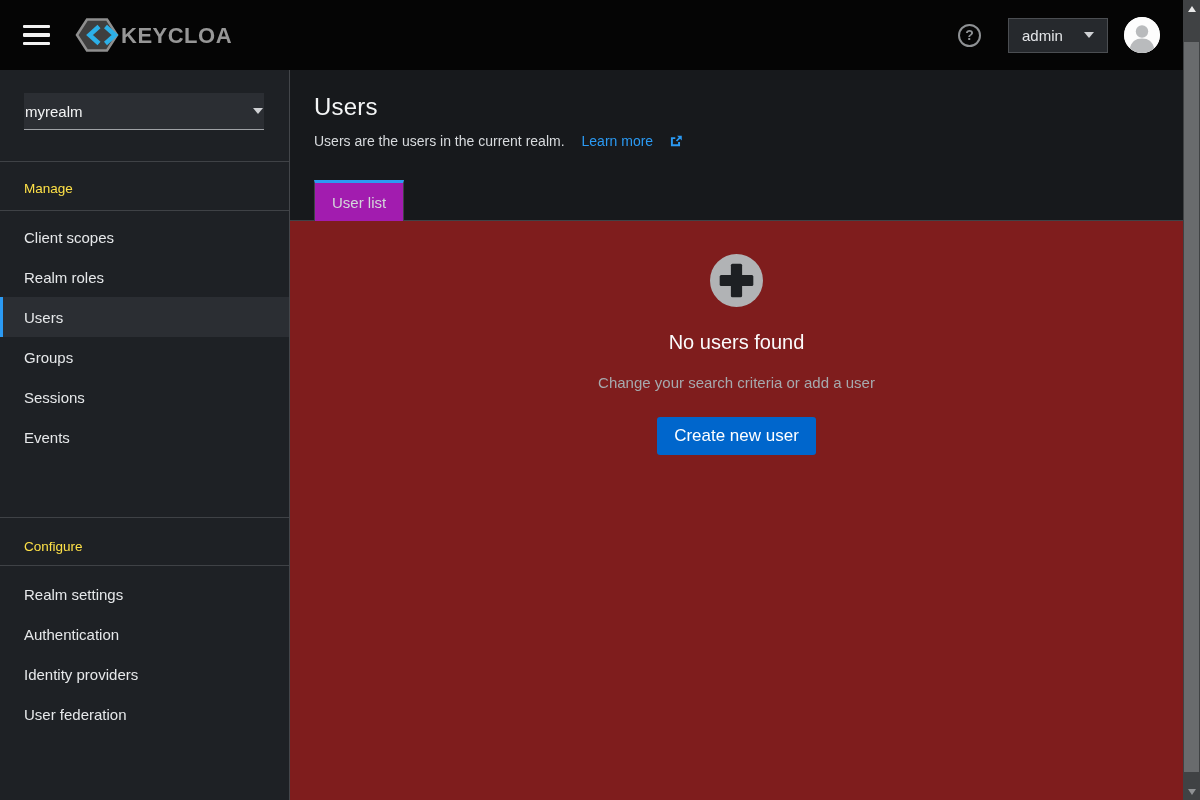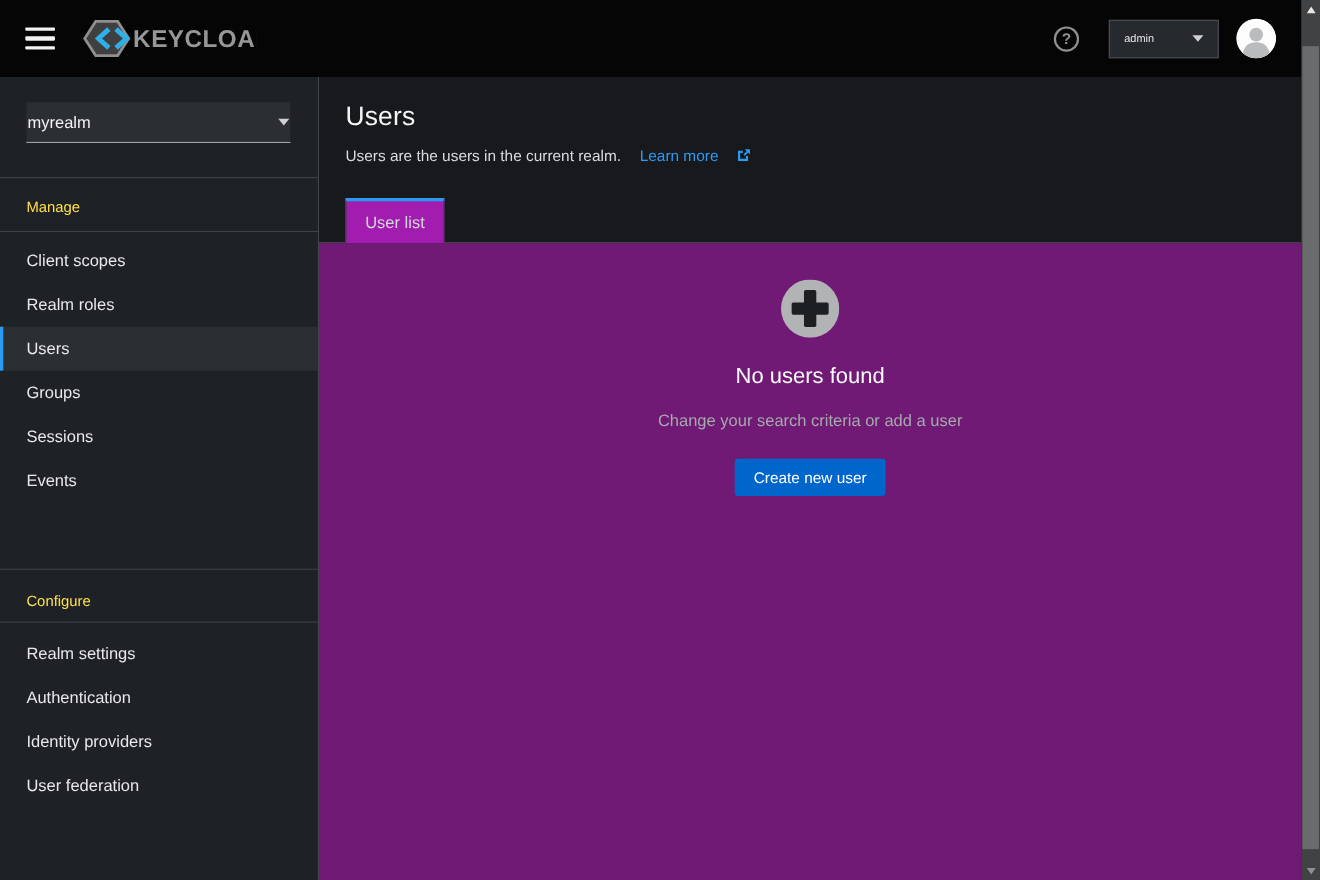--- a/index.html
+++ b/index.html
@@ -23,21 +23,21 @@
   .header-right { margin-left: auto; display: flex; align-items: center; margin-right: 23px; }
   .help-icon {
     width: 23px; height: 23px; border: 2px solid #8e9194; border-radius: 50%;
     color: #8e9194; font-size: 14px; font-weight: bold; line-height: 1;
     display: flex; align-items: center; justify-content: center;
     margin-right: 27px; cursor: pointer;
   }
   .user-dropdown {
     width: 100px; height: 35px; background: #26292d; border: 1px solid #4b4e52;
     display: flex; align-items: center; justify-content: space-between;
-    padding: 0 13px; color: #e3e5e8; font-size: 10px; margin-right: 16px; cursor: pointer;
+    padding: 0 13px; color: #e3e5e8; font-size: 15px; margin-right: 16px; cursor: pointer;
   }
   .caret-down {
     width: 0; height: 0;
     border-left: 5px solid transparent; border-right: 5px solid transparent;
     border-top: 6px solid #cfd1d4;
   }
   .avatar { width: 36px; height: 36px; border-radius: 50%; overflow: hidden; background: #fdfdfd; cursor: pointer; }
 
   
   .sidebar {
@@ -75,27 +75,27 @@
   .page-title { font-size: 24px; line-height: 30px; font-weight: 500; color: #f4f5f6; letter-spacing: 0.2px; }
   .page-sub { margin-top: 9px; height: 20px; font-size: 14px; color: #d8dbde; display: flex; align-items: center; }
   .learn-more { color: #2b9af3; margin-left: 17px; display: flex; align-items: center; gap: 16px; cursor: pointer; text-decoration: none; }
   .tabs { display: flex; margin-top: 29px; border-bottom: 1px solid #3f4246; padding-left: 24px; }
   .tab {
     margin-bottom: -1px; background: #a21caf;
     border: 1px solid #3f4246; border-bottom: none; border-top: 3px solid #2b9af3;
     padding: 0 17px; height: 41px; display: flex; align-items: center;
     font-size: 15px; color: #d4d7da; cursor: pointer;
   }
-  .content { flex: 1; background: #701a75; }
+  .content { flex: 1; background: #7f1d1d; }
   .empty { display: flex; flex-direction: column; align-items: center; padding-top: 33px; }
   .empty-title { margin-top: 24px; font-size: 20px; font-weight: 500; color: #fbfbfc; }
   .empty-desc { margin-top: 20px; font-size: 15px; color: #a6a9ad; }
   .empty-btn {
     margin-top: 26px; background: #0066cc; color: #ffffff; font-family: inherit;
-    font-size: 14px; padding: 9px 17px; border: none; border-radius: 3px; cursor: pointer;
+    font-size: 17px; padding: 9px 17px; border: none; border-radius: 3px; cursor: pointer;
   }
 
   
   .scrollbar { position: absolute; right: 0; top: 0; width: 17px; height: 800px; background: #404244; }
   .sb-btn { position: absolute; left: 0; width: 17px; height: 17px; display: flex; align-items: center; justify-content: center; }
   .sb-btn-up { top: 0; }
   .sb-btn-down { bottom: 0; }
   .tri-up { width: 0; height: 0; border-left: 4.5px solid transparent; border-right: 4.5px solid transparent; border-bottom: 6px solid #e8e8e8; }
   .tri-down { width: 0; height: 0; border-left: 4.5px solid transparent; border-right: 4.5px solid transparent; border-top: 6px solid #8f9193; }
   .sb-thumb { position: absolute; left: 1px; top: 42px; width: 15px; height: 730px; background: #696b6d; }

